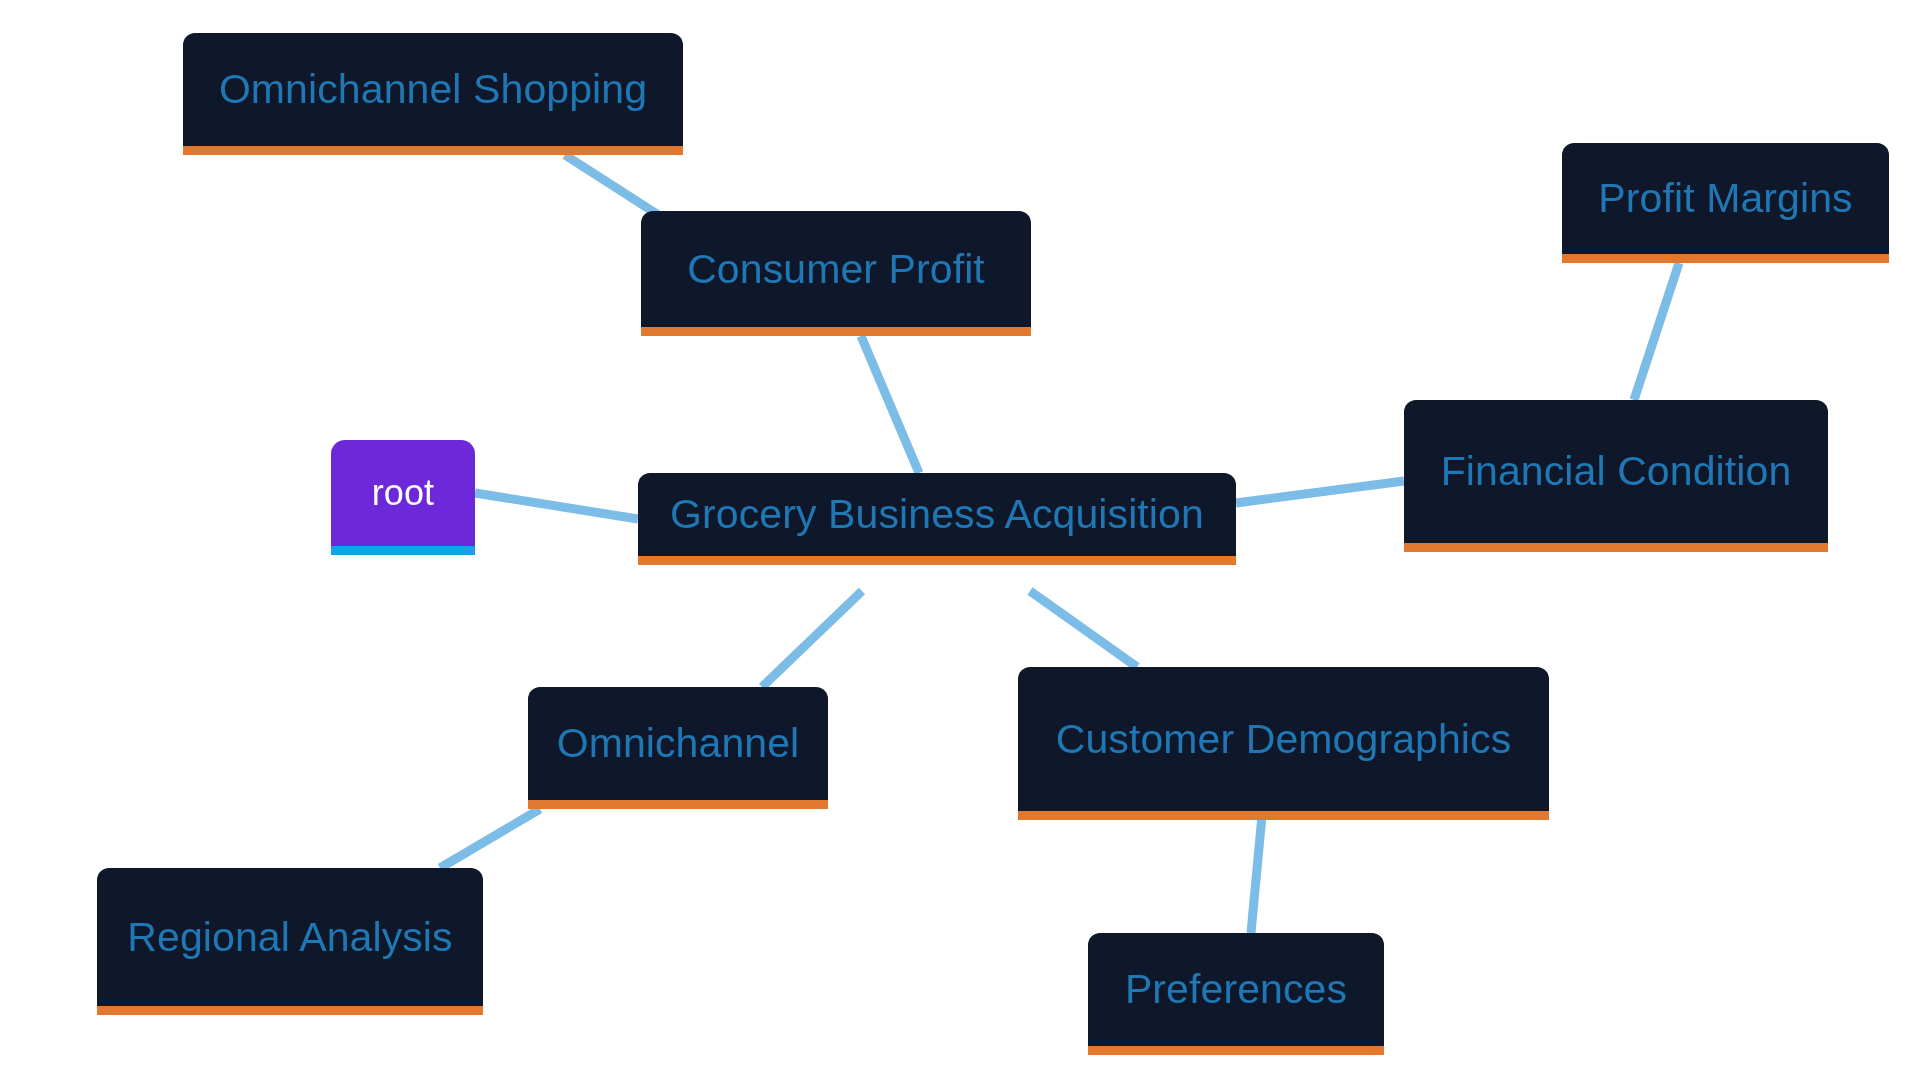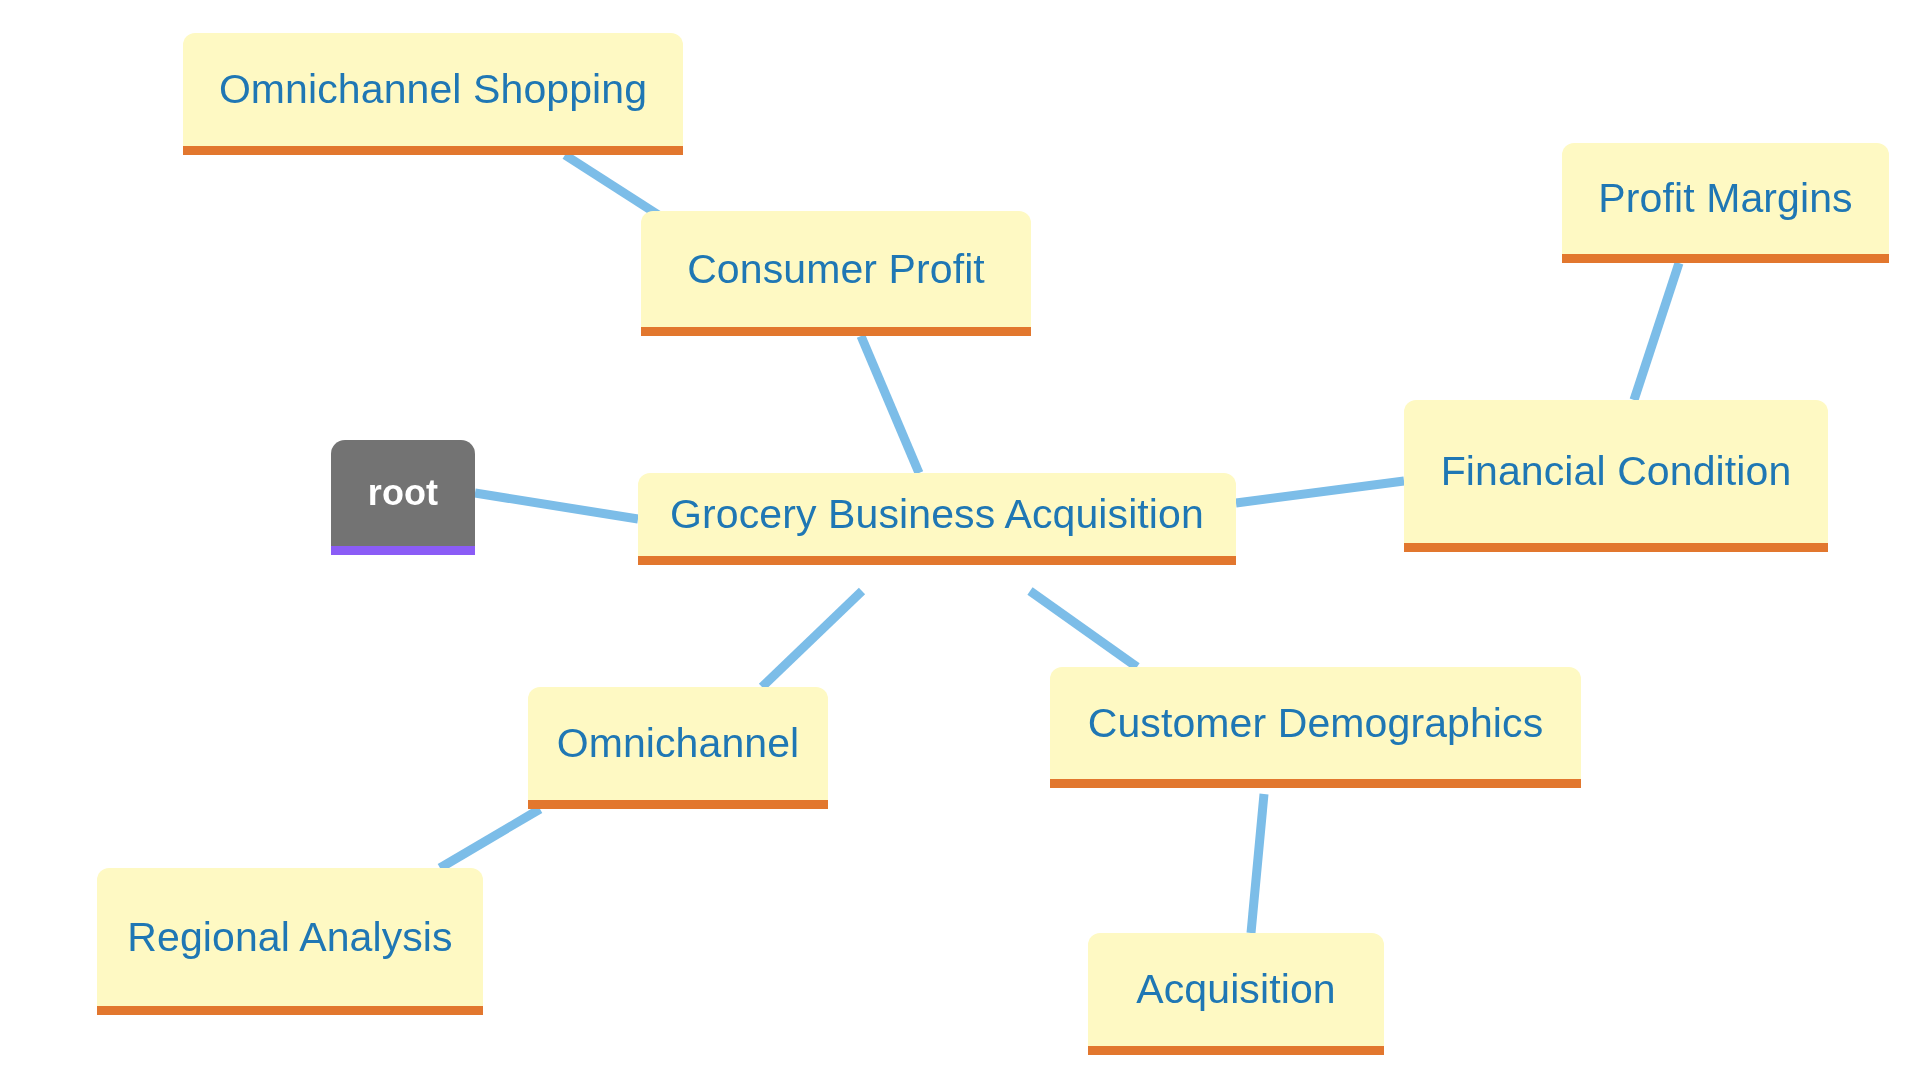--- a/index.html
+++ b/index.html
@@ -37,32 +37,32 @@
     border-radius: 12px 12px 0 0;
     padding: 0 26px;
     white-space: nowrap;
     letter-spacing: 0.1px;
   }
   .node .node-label {
     display: block;
     line-height: 1;
   }
   .node-branch {
-    background: #fef9c3;
+    background: #0f172a;
     color: #1F77B4;
     font-size: 41px;
     font-weight: 400;
     border-bottom: 9px solid #E2772E;
   }
   .node-root {
-    background: #737373;
+    background: #6d28d9;
     color: #FFFFFF;
     font-size: 36px;
-    font-weight: 700;
-    border-bottom: 9px solid #8b5cf6;
+    font-weight: 400;
+    border-bottom: 9px solid #0ea5e9;
     border-radius: 14px 14px 0 0;
   }
 </style>
 </head>
 <body>
 
 <div id="mindmap-canvas">
   <svg id="edge-layer" viewBox="0 0 1920 1080" width="1920" height="1080" xmlns="http://www.w3.org/2000/svg">
       <line x1="475" y1="493" x2="638" y2="519" stroke="#7CBDE8" stroke-width="9" stroke-linecap="butt"></line>
       <line x1="919" y1="473" x2="861" y2="336" stroke="#7CBDE8" stroke-width="9" stroke-linecap="butt"></line>
@@ -92,20 +92,20 @@
       </div>
       <div class="node node-branch" style="left: 1562px; top: 143px; width: 327px; height: 120px;">
         <span class="node-label">Profit Margins</span>
       </div>
       <div class="node node-branch" style="left: 528px; top: 687px; width: 300px; height: 122px;">
         <span class="node-label">Omnichannel</span>
       </div>
       <div class="node node-branch" style="left: 97px; top: 868px; width: 386px; height: 147px;">
         <span class="node-label">Regional Analysis</span>
       </div>
-      <div class="node node-branch" style="left: 1018px; top: 667px; width: 531px; height: 121px; margin-left: 32px;">
+      <div class="node node-branch" style="left: 1018px; top: 667px; width: 531px; height: 153px;">
         <span class="node-label">Customer Demographics</span>
       </div>
       <div class="node node-branch" style="left: 1088px; top: 933px; width: 296px; height: 122px;">
-        <span class="node-label">Acquisition</span>
+        <span class="node-label">Preferences</span>
       </div>
     </div>
 </div>
 
 </body></html>

